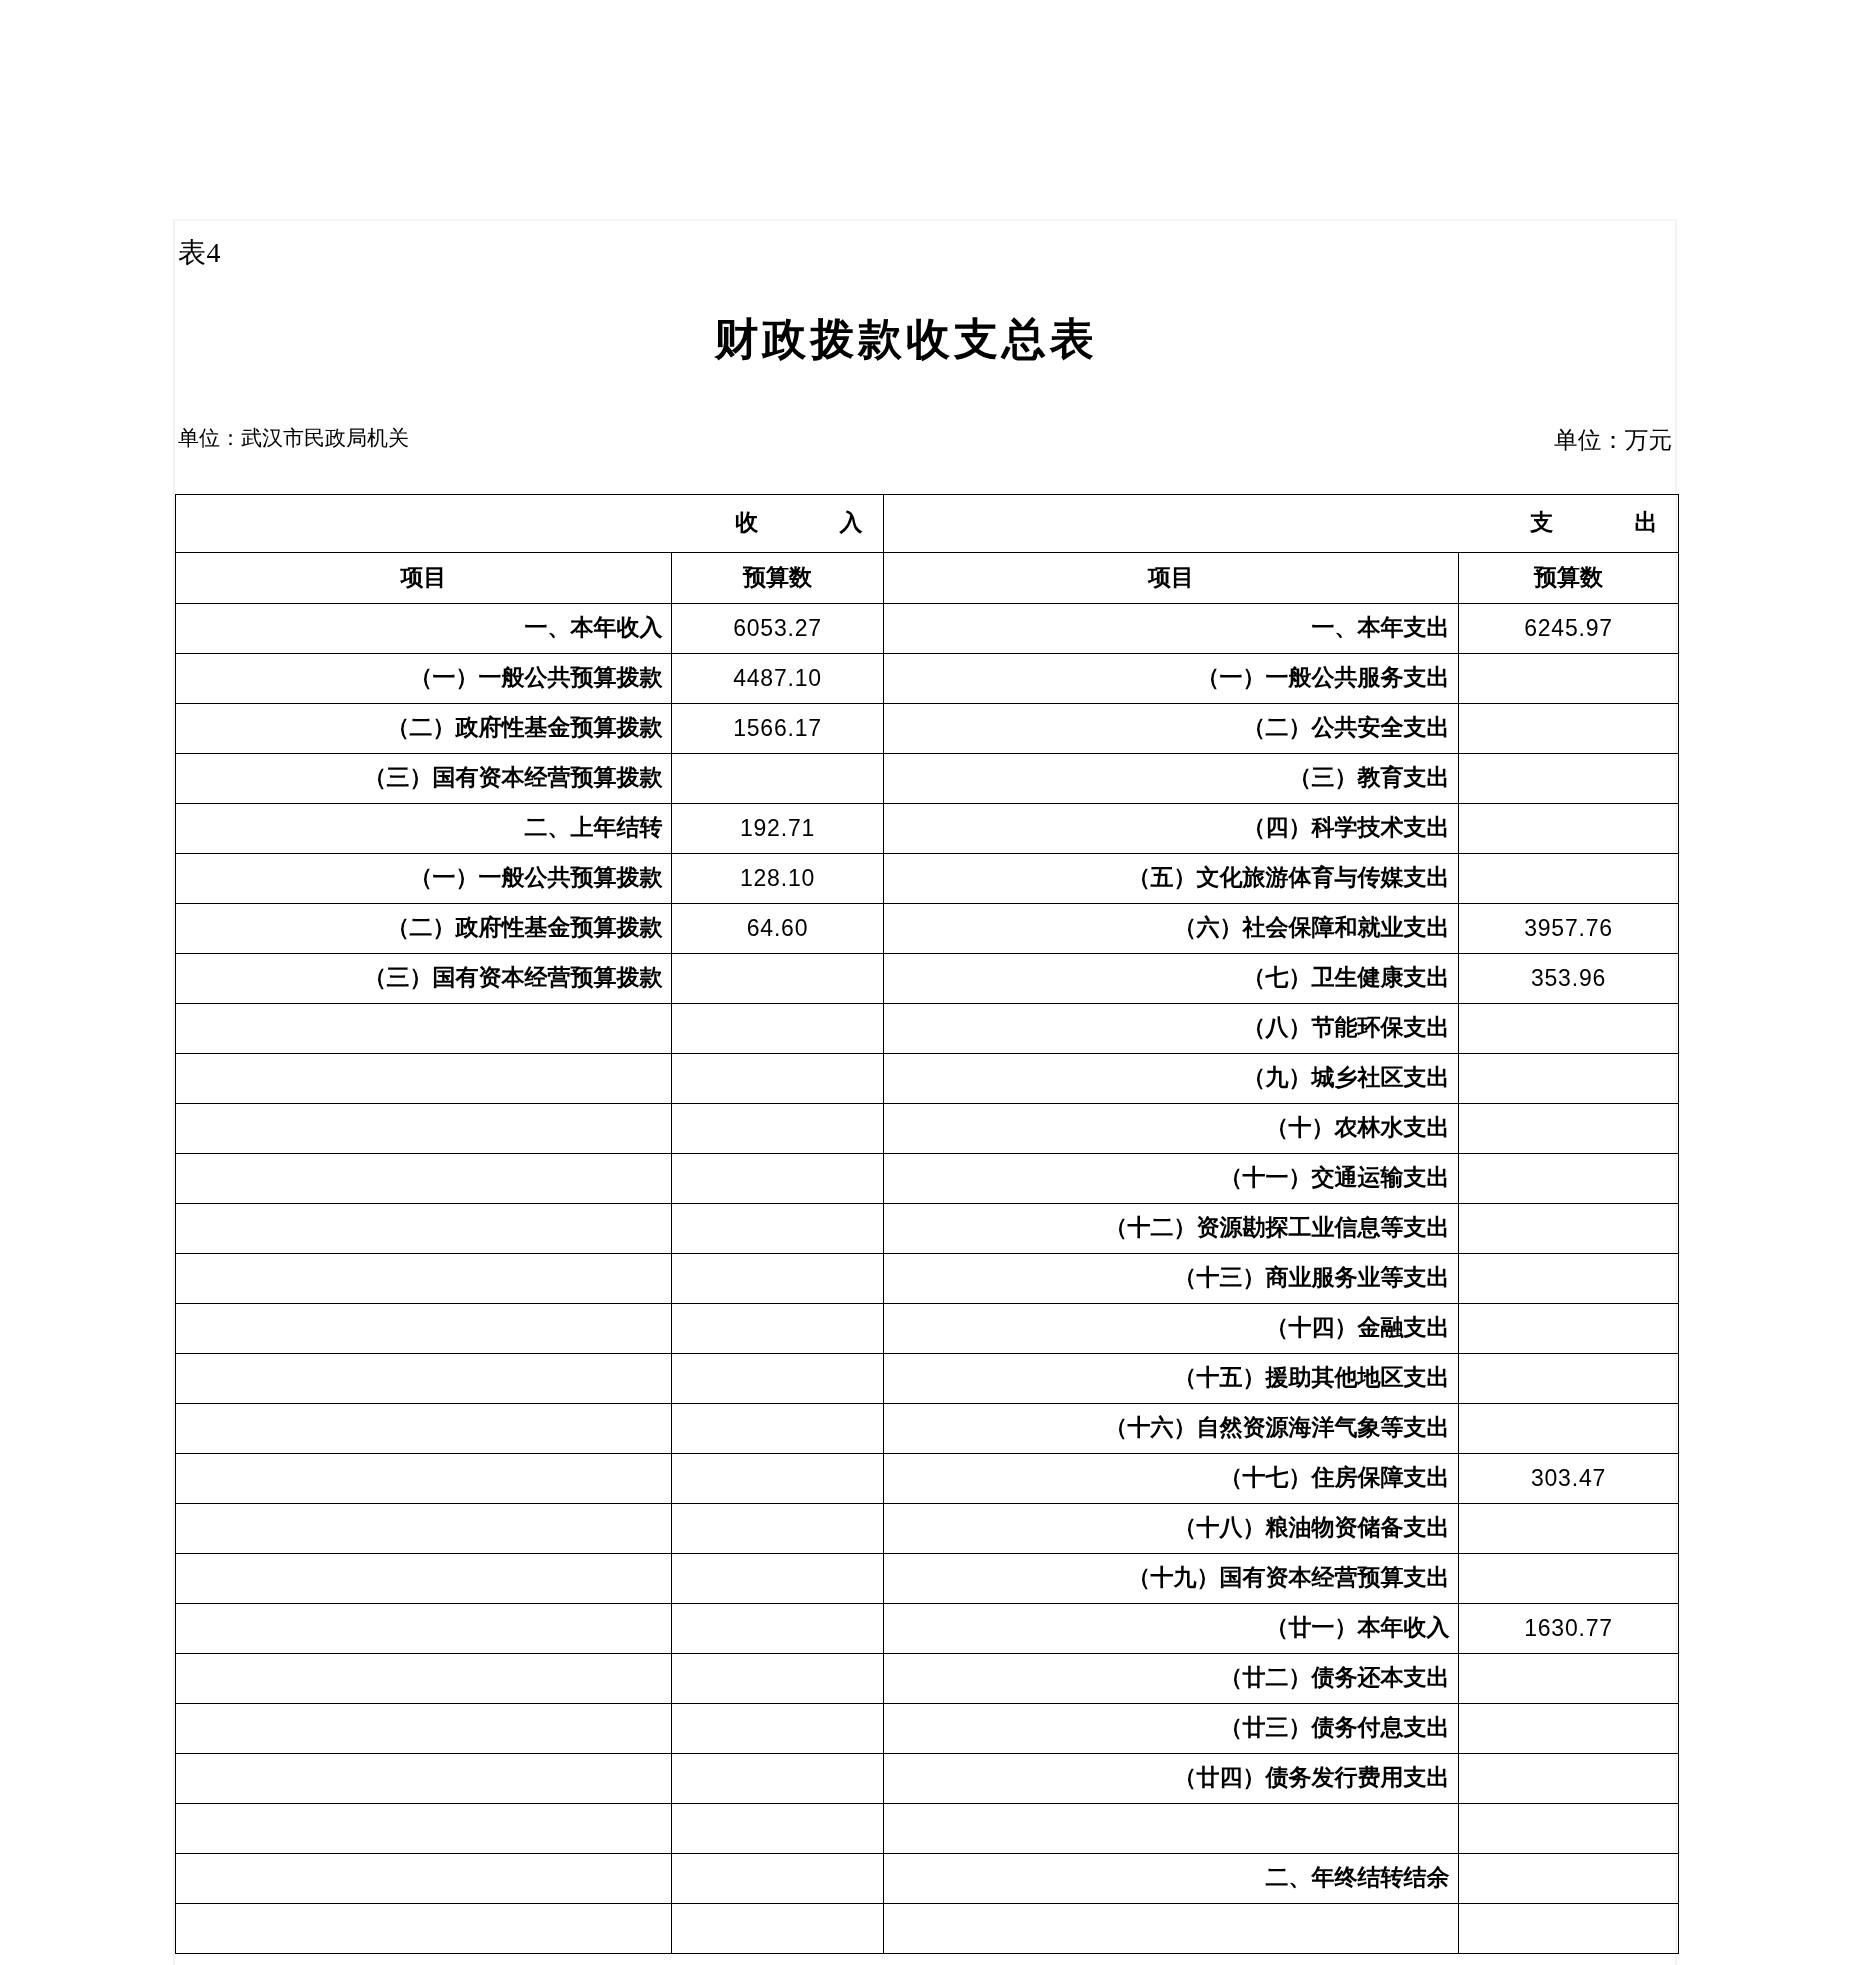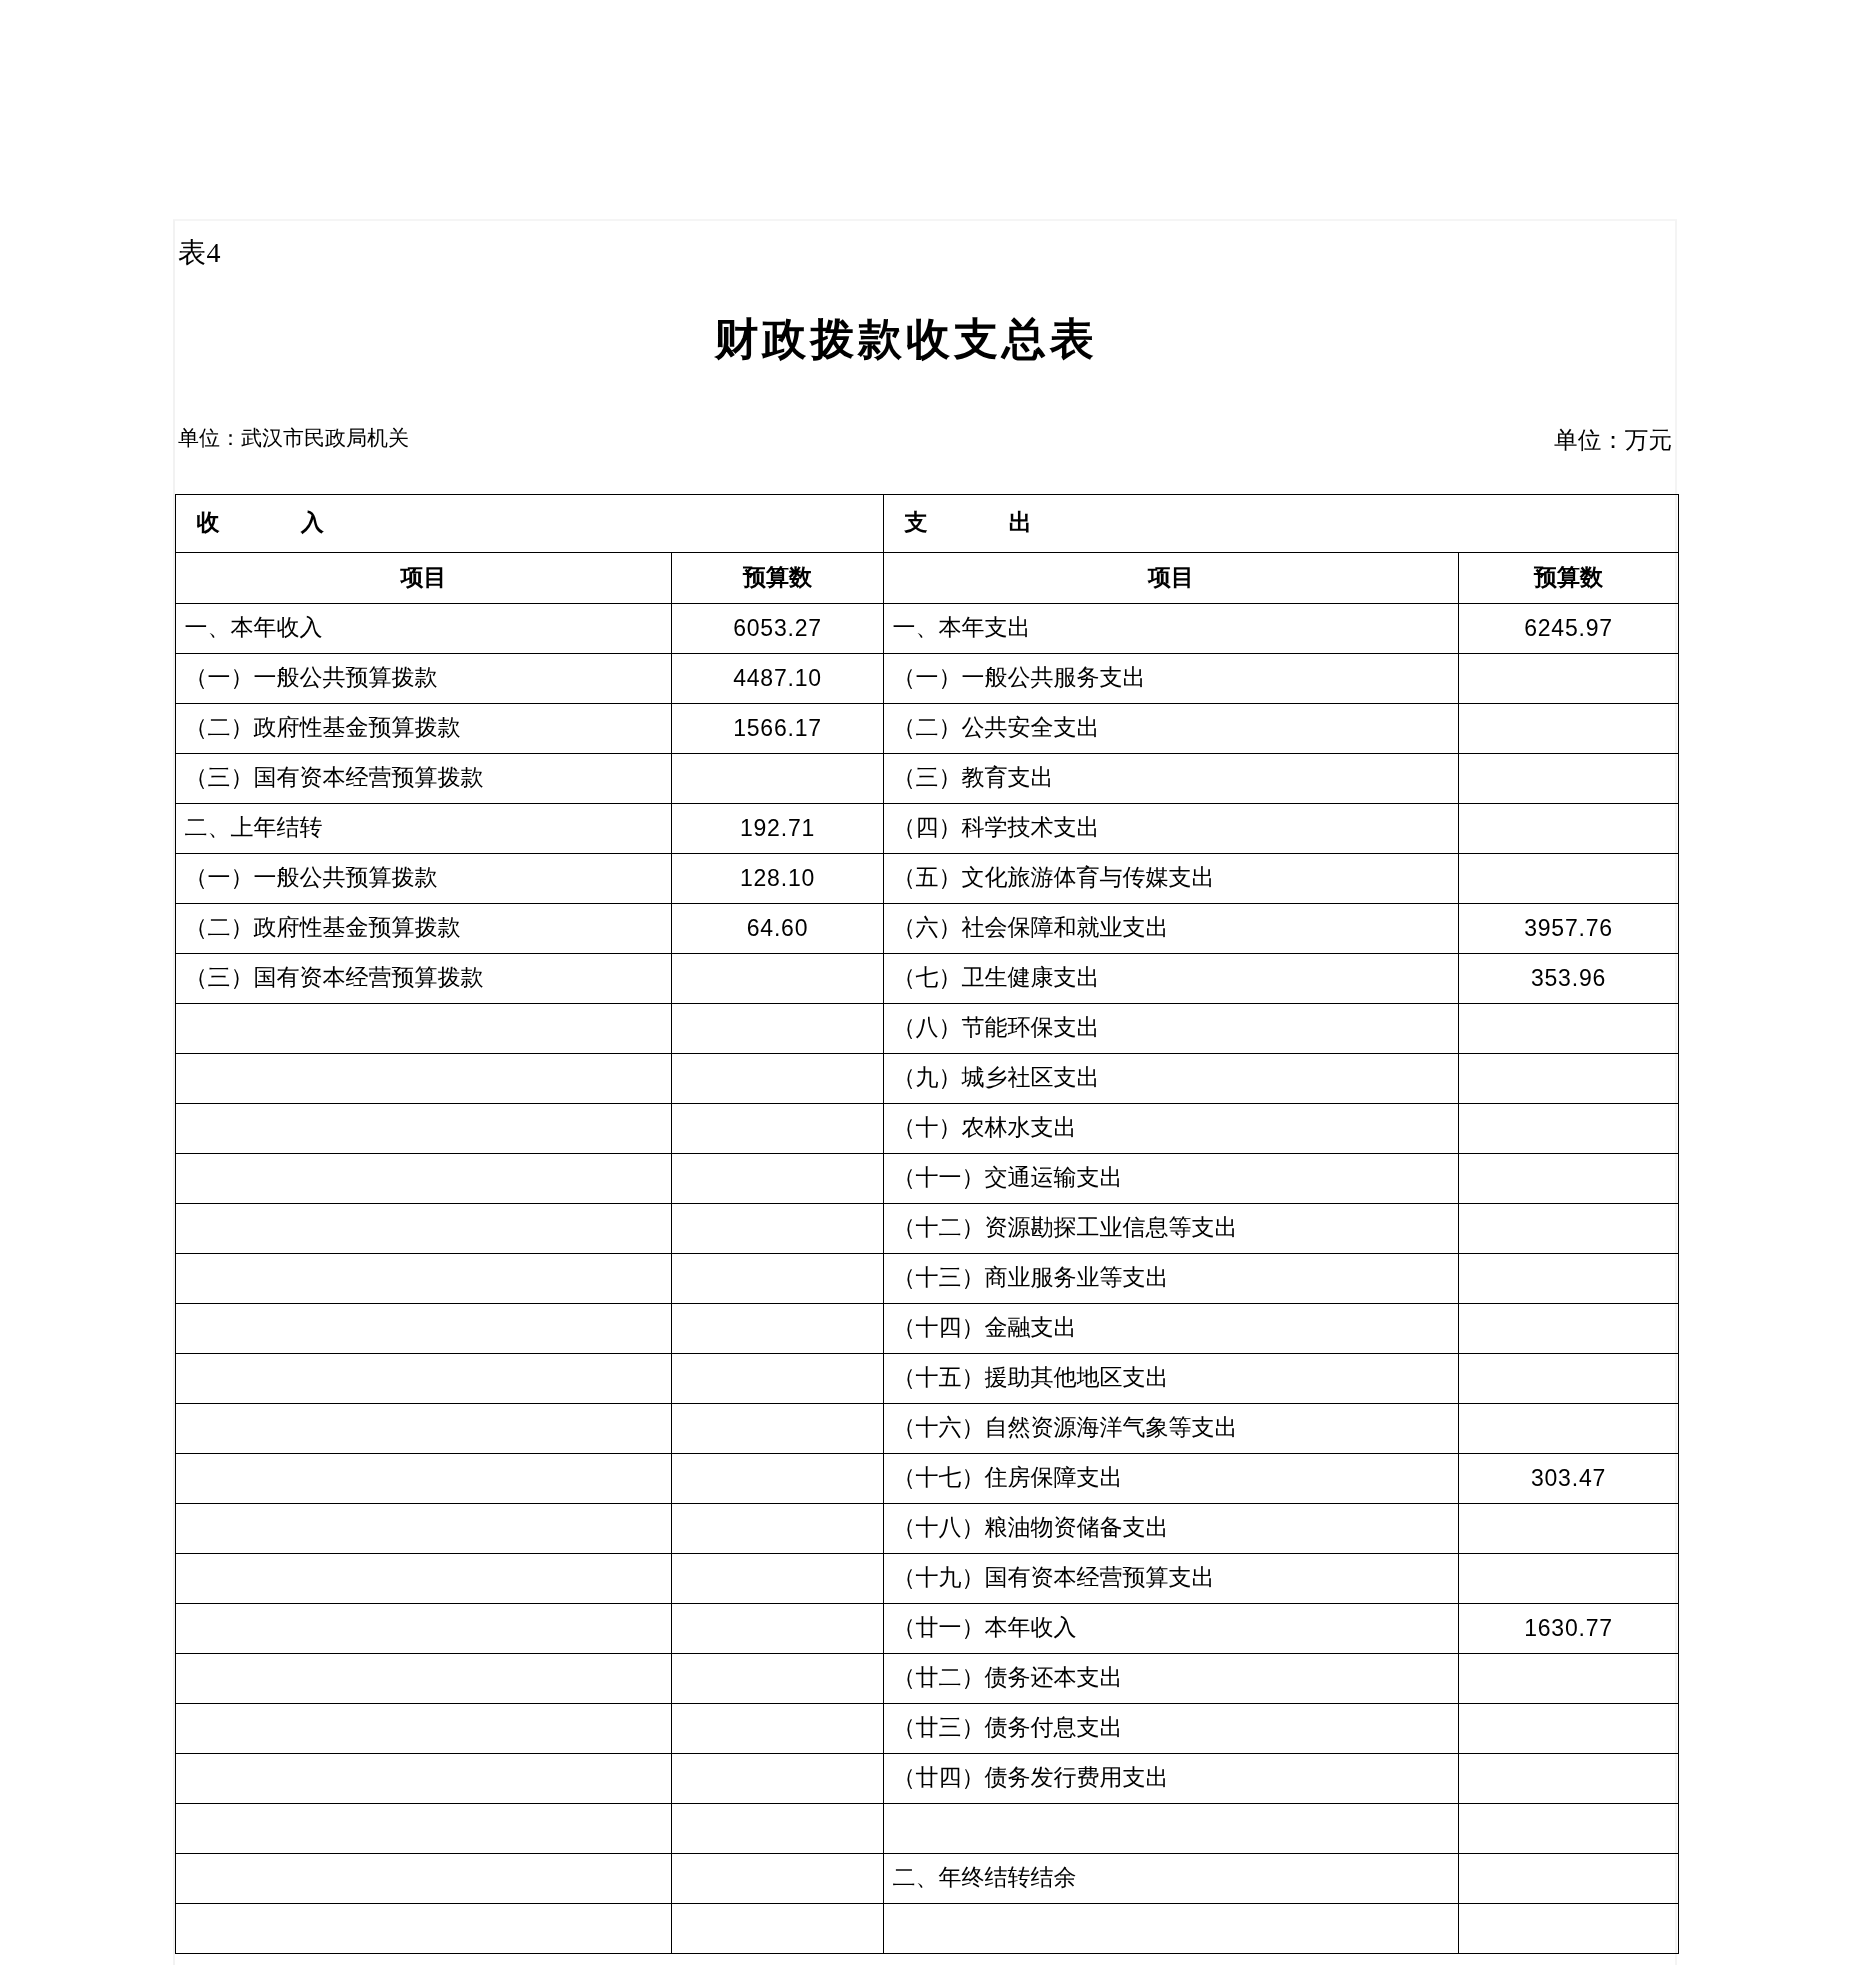--- a/index.html
+++ b/index.html
@@ -106,34 +106,35 @@
     vertical-align: middle;
     font-size: 23px;
     line-height: 1.05;
     overflow: hidden;
   }
   table.budget tr.sec-head td {
     border-width: 1.6px;
     height: 50px;
   }
   .th-group {
-    text-align: left;
+    text-align: right;
     font-weight: bold;
     letter-spacing: 11.8px;
     text-indent: 11.8px;
     height: 57px !important;
   }
   .th-col {
     text-align: center;
     font-weight: bold;
     height: 50px !important;
   }
   .cell-item {
-    text-align: left;
-    white-space: nowrap;
+    text-align: right;
+    white-space: nowrap;
+    font-weight: bold;
   }
   .cell-num {
     text-align: center;
     white-space: nowrap;
     font-family: Liberation Sans, sans-serif;
     letter-spacing: 0.8px;
     padding-right: 10.2px;
   }
 </style>
 </head>

